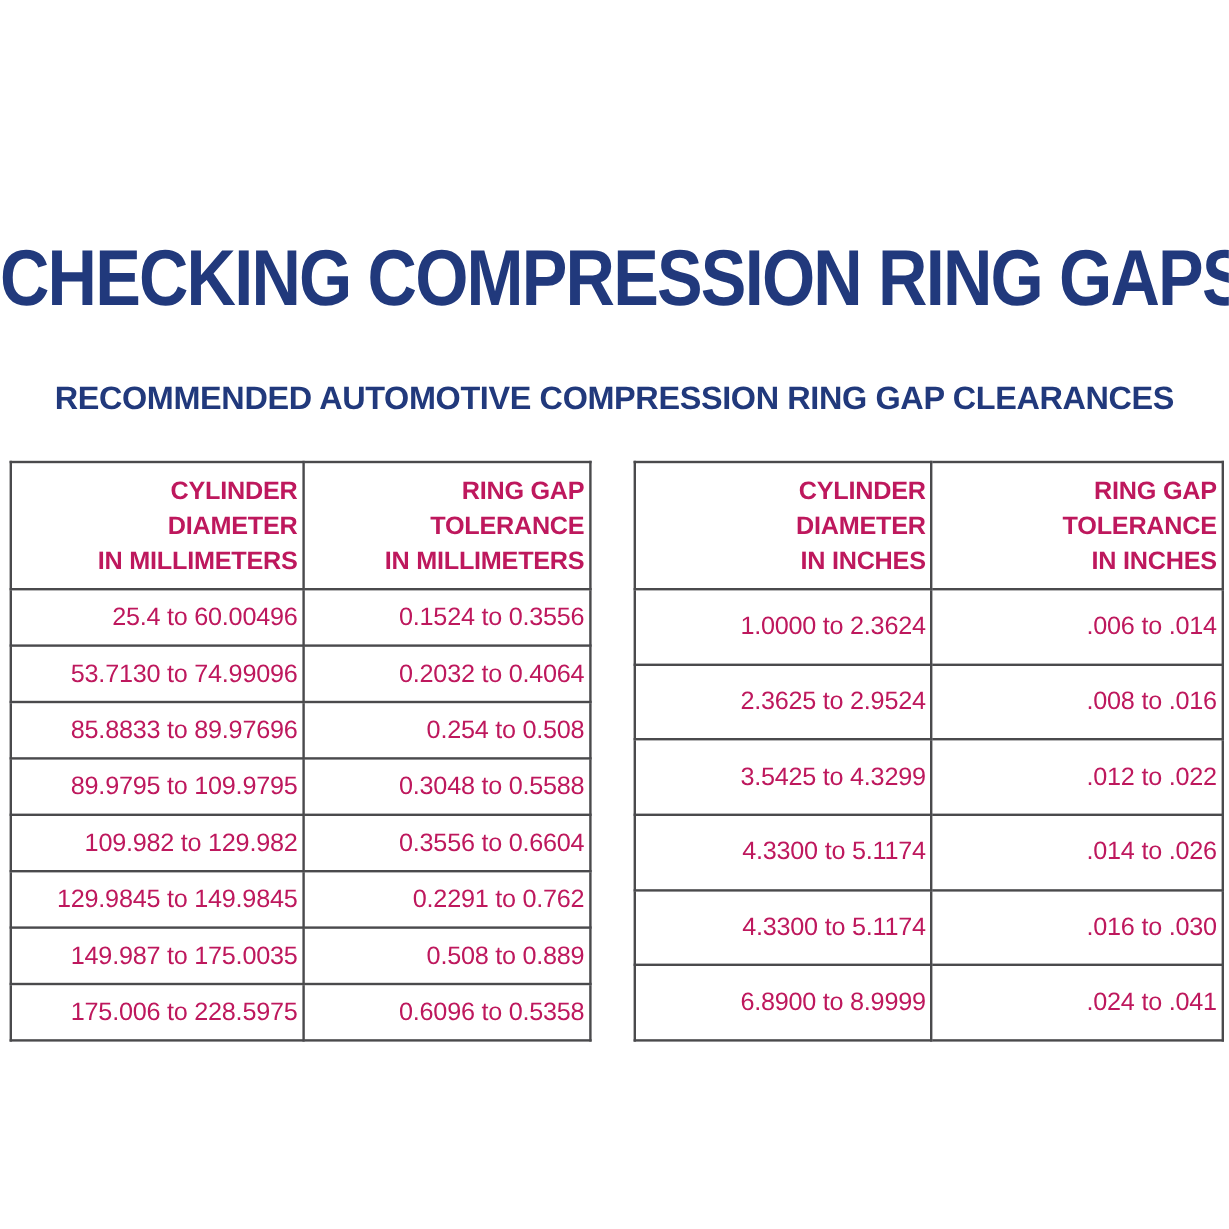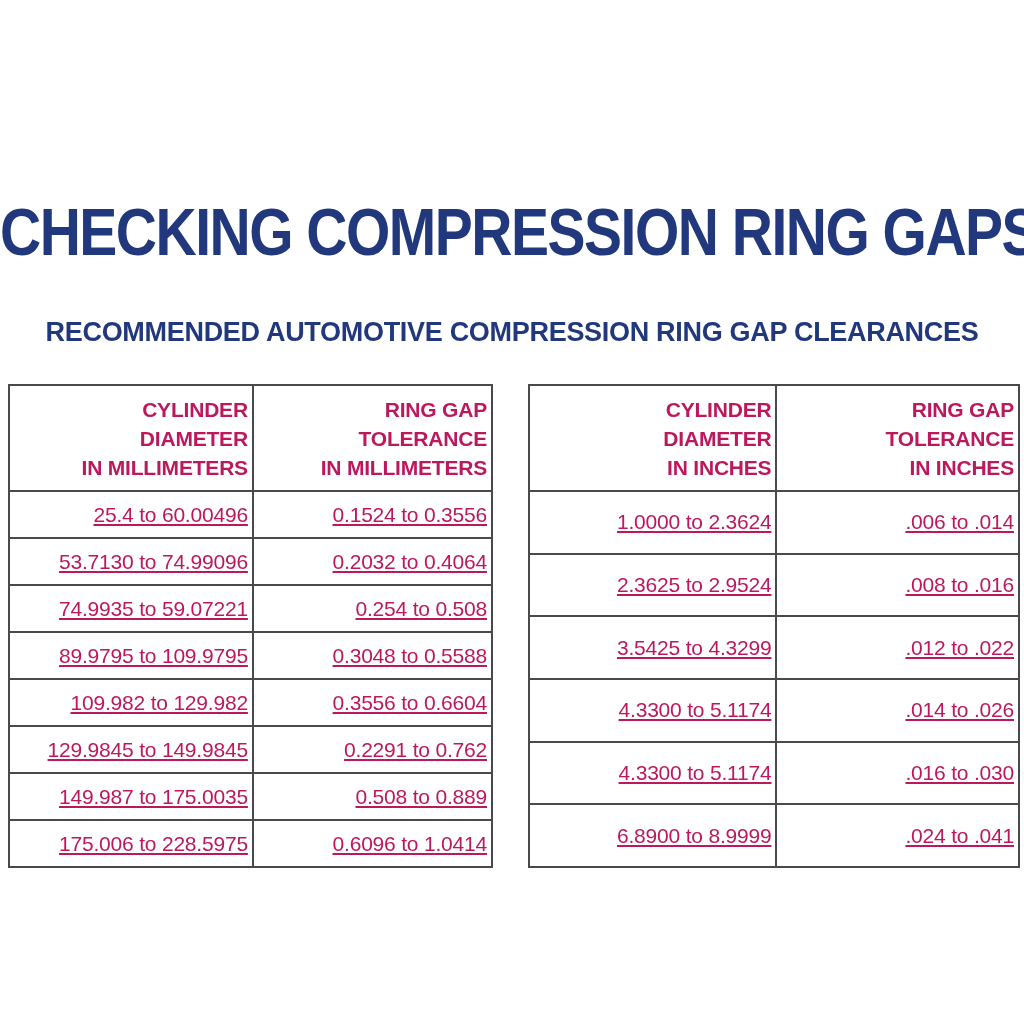--- a/index.html
+++ b/index.html
@@ -71,21 +71,20 @@
     font-size: 21px;
     line-height: 29px;
     font-weight: 700;
     letter-spacing: -0.2px;
   }
   td {
     height: 37px;
     font-size: 21px;
     font-weight: 400;
     letter-spacing: -0.2px;
-    text-decoration: underline;
   }
 </style>
 </head>
 <body>
 
 <main>
 
   <h1 class="page-title">CHECKING COMPRESSION RING GAPS</h1>
 
   <h2 class="page-subtitle">RECOMMENDED AUTOMOTIVE COMPRESSION RING GAP CLEARANCES</h2>
@@ -114,42 +113,42 @@
       <tbody>
         <tr>
           <td>25.4 to 60.00496</td>
           <td>0.1524 to 0.3556</td>
         </tr>
         <tr>
           <td>53.7130 to 74.99096</td>
           <td>0.2032 to 0.4064</td>
         </tr>
         <tr>
-          <td>74.9935 to 59.07221</td>
+          <td>85.8833 to 89.97696</td>
           <td>0.254 to 0.508</td>
         </tr>
         <tr>
           <td>89.9795 to 109.9795</td>
           <td>0.3048 to 0.5588</td>
         </tr>
         <tr>
           <td>109.982 to 129.982</td>
           <td>0.3556 to 0.6604</td>
         </tr>
         <tr>
           <td>129.9845 to 149.9845</td>
           <td>0.2291 to 0.762</td>
         </tr>
         <tr>
           <td>149.987 to 175.0035</td>
           <td>0.508 to 0.889</td>
         </tr>
         <tr>
           <td>175.006 to 228.5975</td>
-          <td>0.6096 to 1.0414</td>
+          <td>0.6096 to 0.5358</td>
         </tr>
       </tbody>
     </table>
 
     <table class="tbl-inches">
       <colgroup>
           <col style="width:50.5%">
           <col>
         </colgroup>
       <thead>

